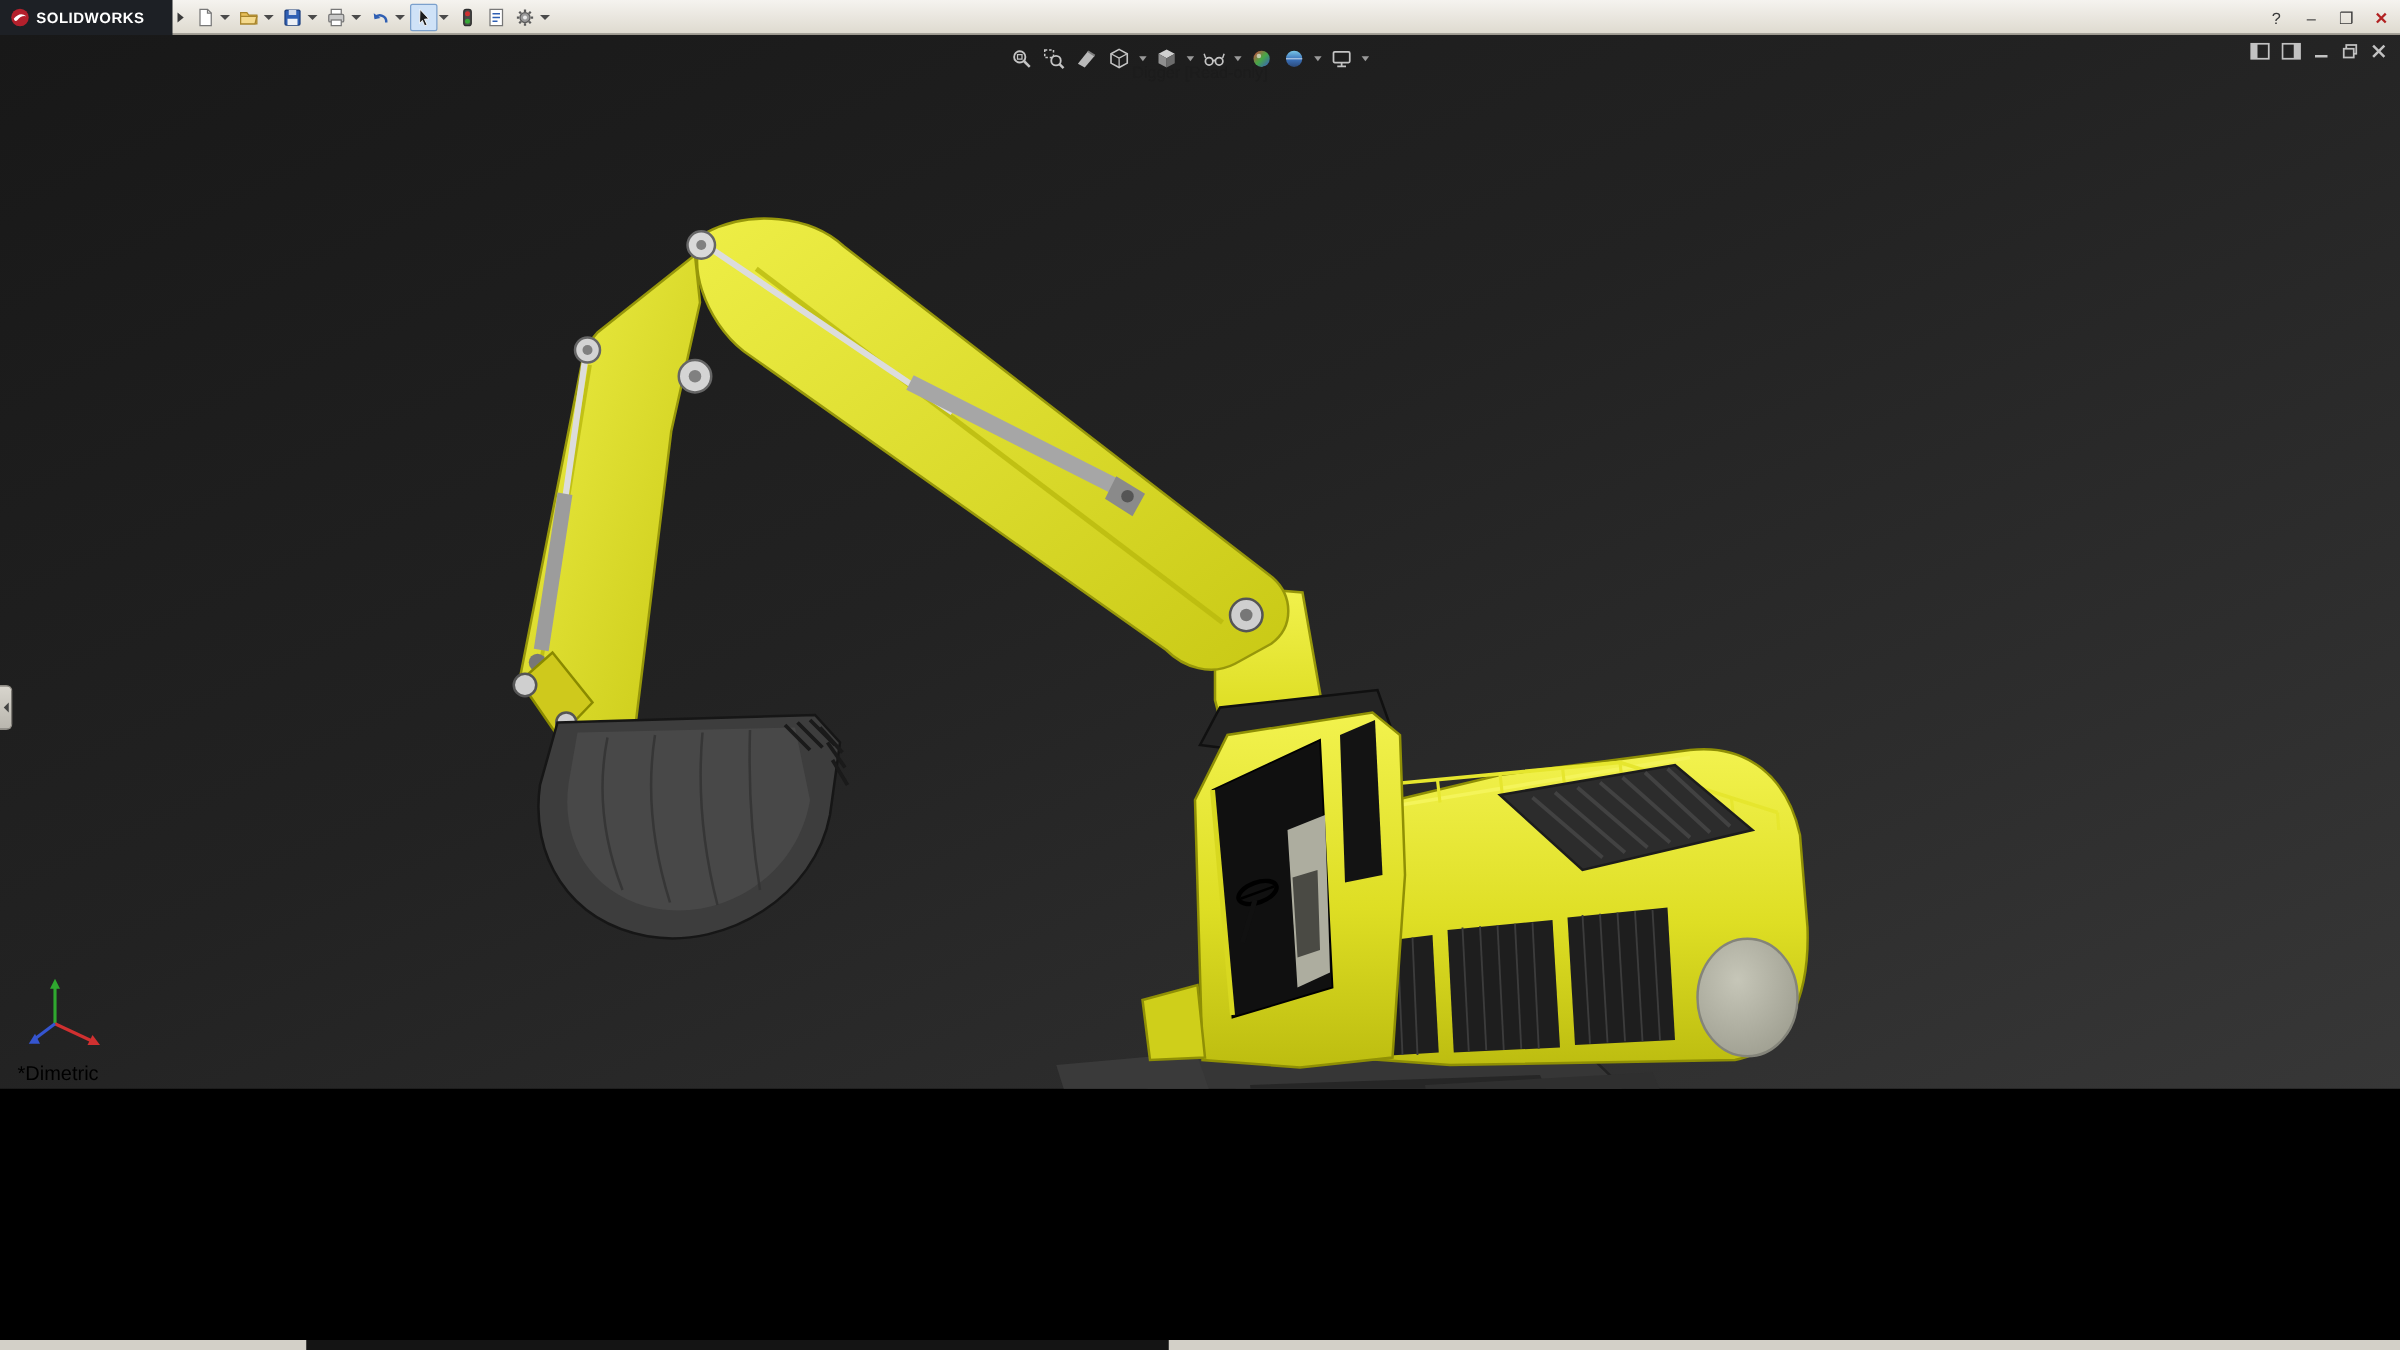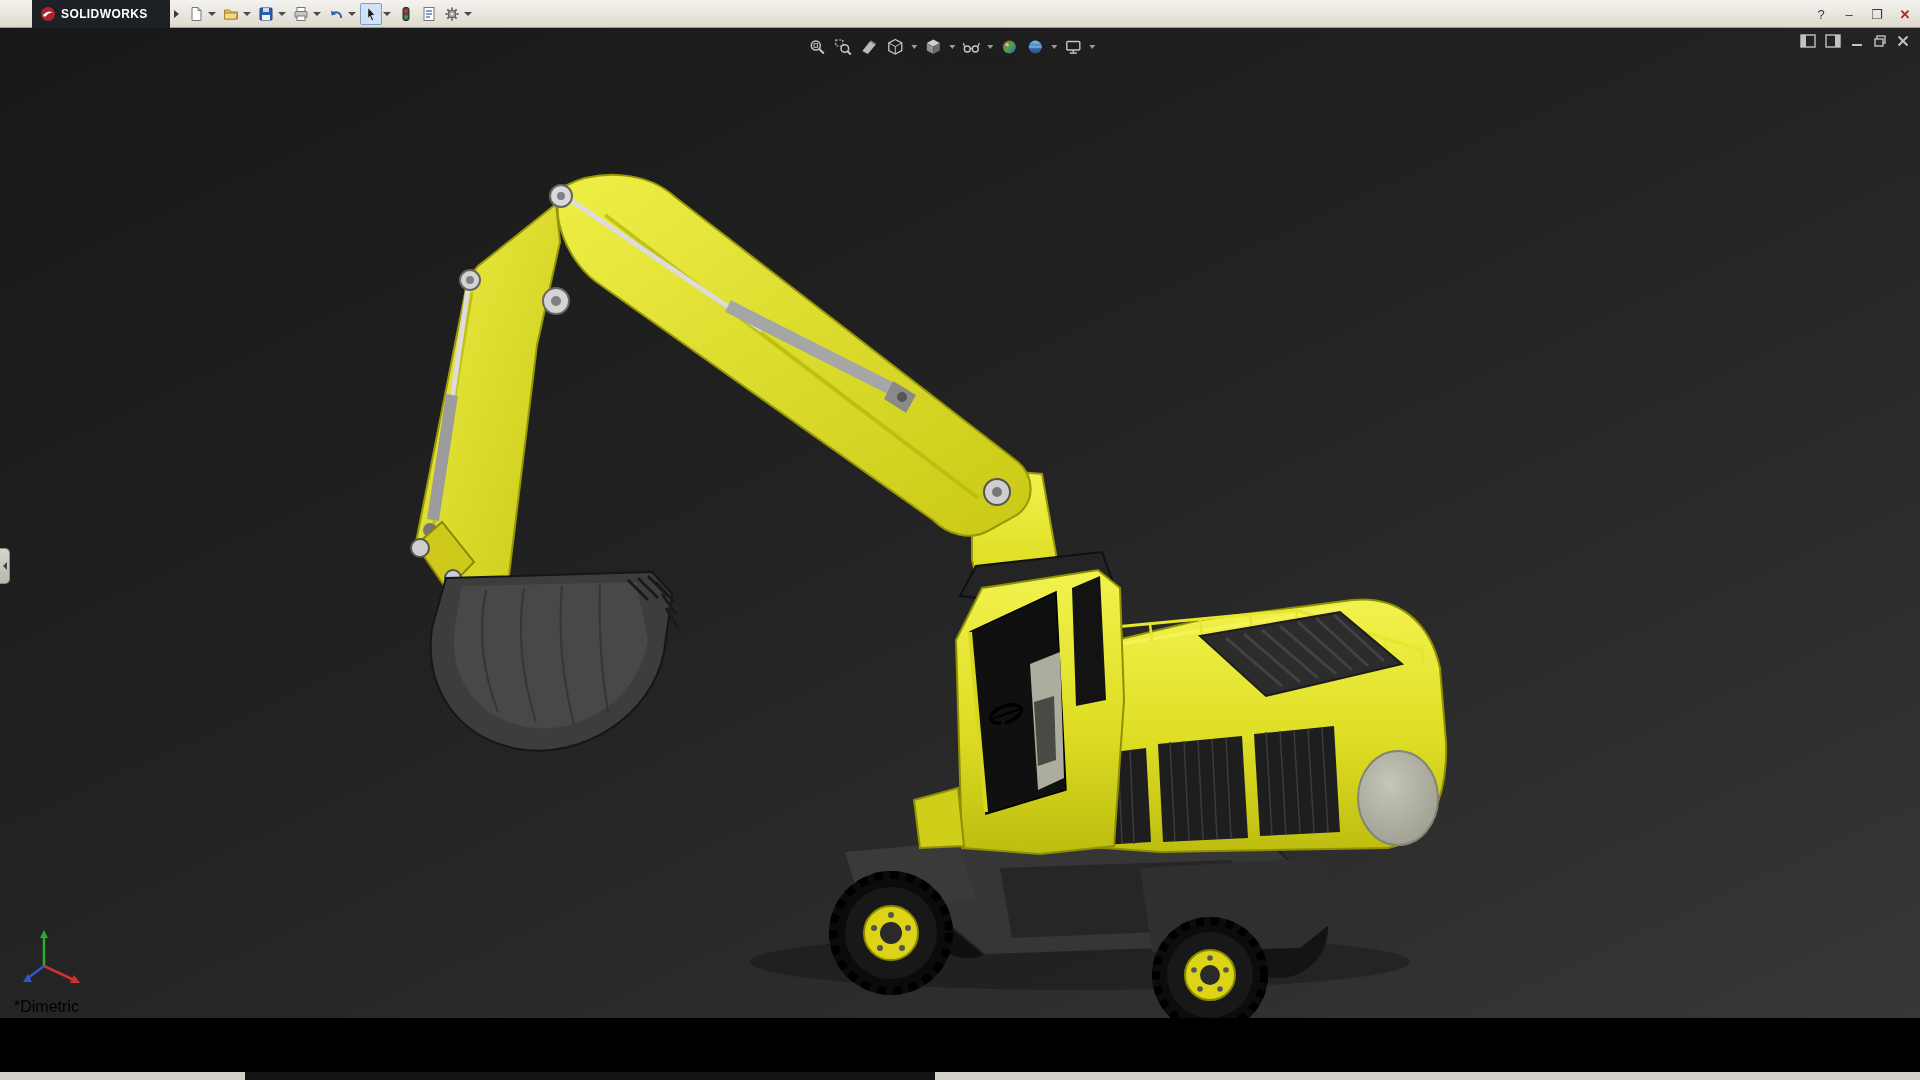--- a/index.html
+++ b/index.html
@@ -4,21 +4,21 @@
 <style>
   * { margin:0; padding:0; box-sizing:border-box; }
   html,body { width:1920px; height:1080px; overflow:hidden; background:#000;
               font-family:"Liberation Sans", sans-serif; }
 
   
   .menubar {
     position:absolute; top:0; left:0; width:1920px; height:28px;
     background:linear-gradient(#f5f3ef,#dedacf);
     border-bottom:1px solid #9e9a90;
-    display:flex; align-items:center; z-index:30;padding-left:32px;
+    display:flex; align-items:center; z-index:30;
   }
   .logo-block {
     height:28px; width:138px; background:#1d2025;
     display:flex; align-items:center; gap:5px; padding:0 8px;
     flex:0 0 auto;
   }
   .logo-mark { width:16px; height:16px; flex:0 0 auto; }
   .logo-text { color:#fff; font-size:12px; font-weight:bold; letter-spacing:.4px; white-space:nowrap; }
   .menu-flyout { width:0; height:0; border-left:5px solid #3a3a3a; border-top:4px solid transparent;
                  border-bottom:4px solid transparent; margin:0 6px 0 4px; }
@@ -31,21 +31,21 @@
   .title-center {
     position:absolute; left:50%; top:50%; transform:translate(-50%,-50%);
     font-size:13px; color:#1c1c1c; white-space:nowrap;margin-top:44px;
   }
   .win-controls { position:absolute; right:6px; top:0; height:28px; display:flex; align-items:center; gap:10px; }
   .wc { font-size:13px; color:#3a3a3a; width:18px; text-align:center; cursor:default; }
   .wc.close { color:#b22222; font-weight:bold; }
 
   
   .viewport {
-    position:absolute; top:28px; left:0; width:1920px; height:990px;
+    position:absolute; top:28px; left:0; width:1920px; height:843px;
     background:linear-gradient(155deg,#181818 0%,#222222 45%,#2d2d2d 75%,#373737 100%);
     overflow:hidden;
   }
   .model-svg { position:absolute; top:0; left:0; width:1920px; height:1052px; }
 
   
   .headsup {
     position:absolute; top:8px; left:50%; transform:translateX(-53%);
     display:flex; align-items:center; gap:4px; z-index:20;
   }

